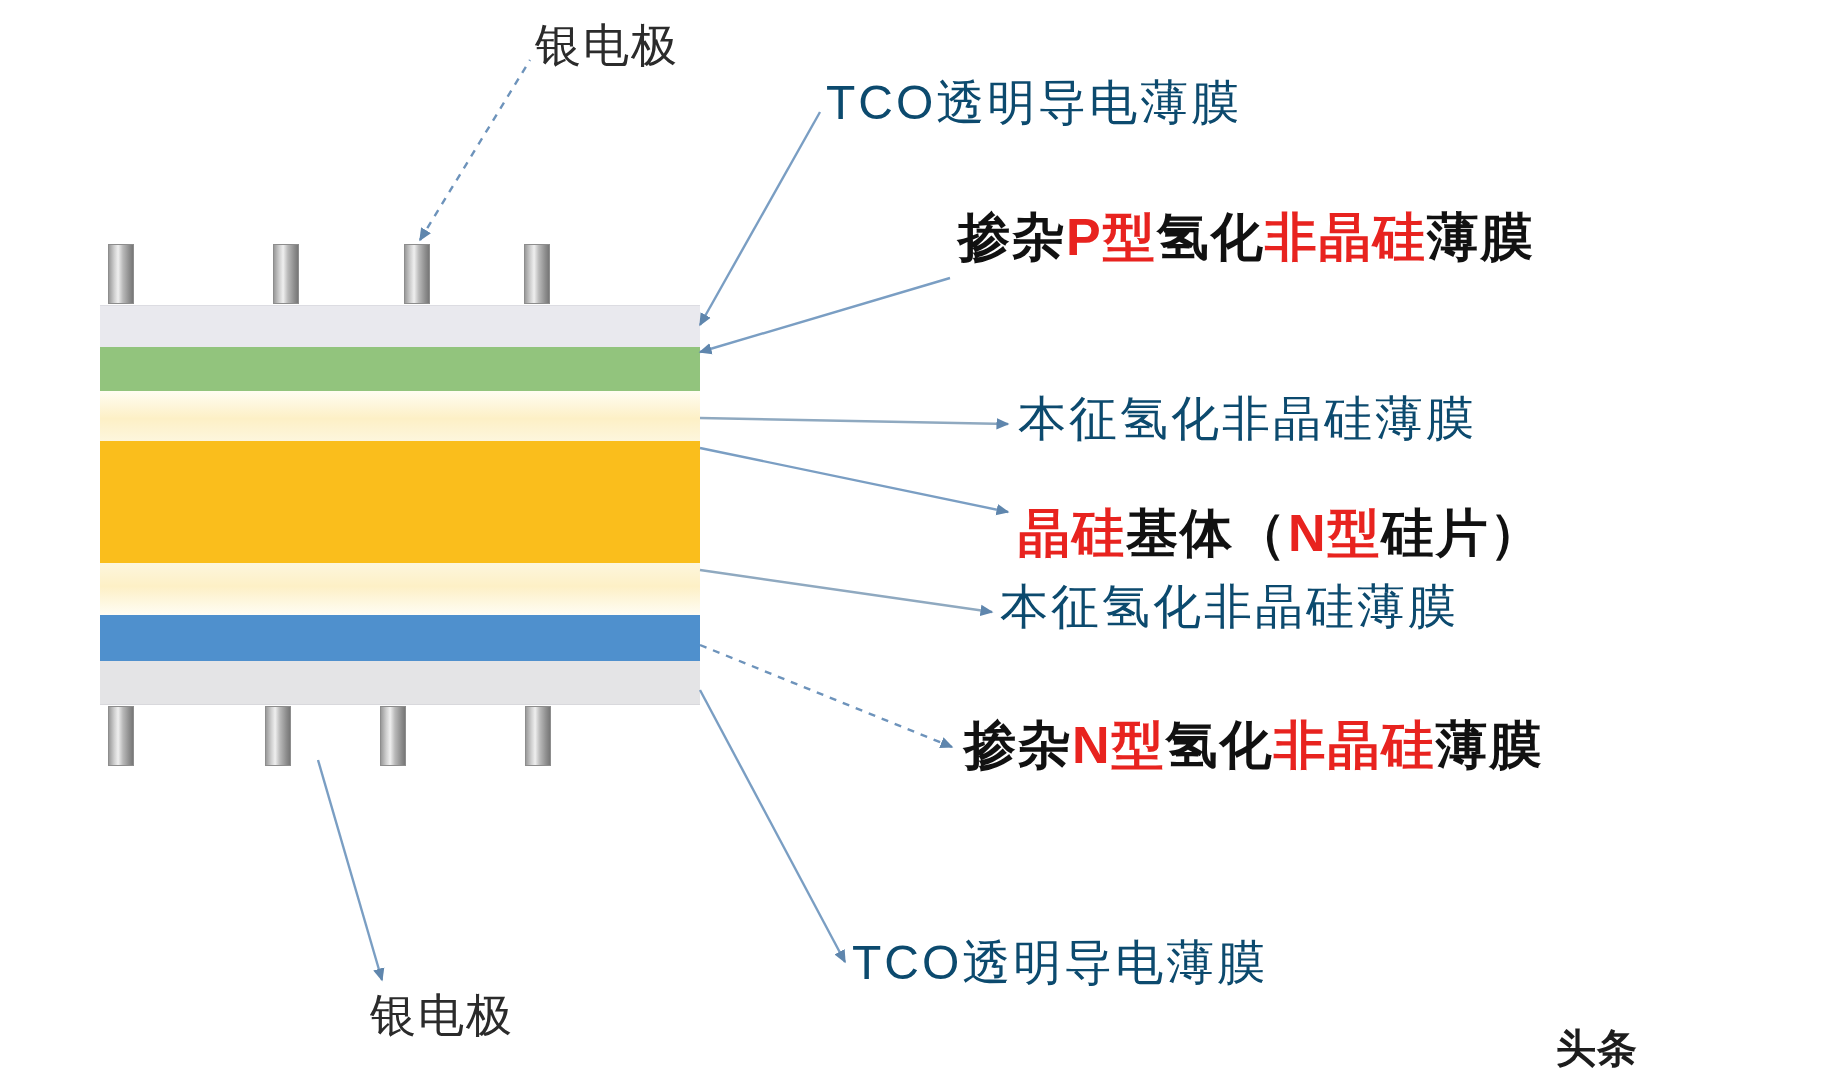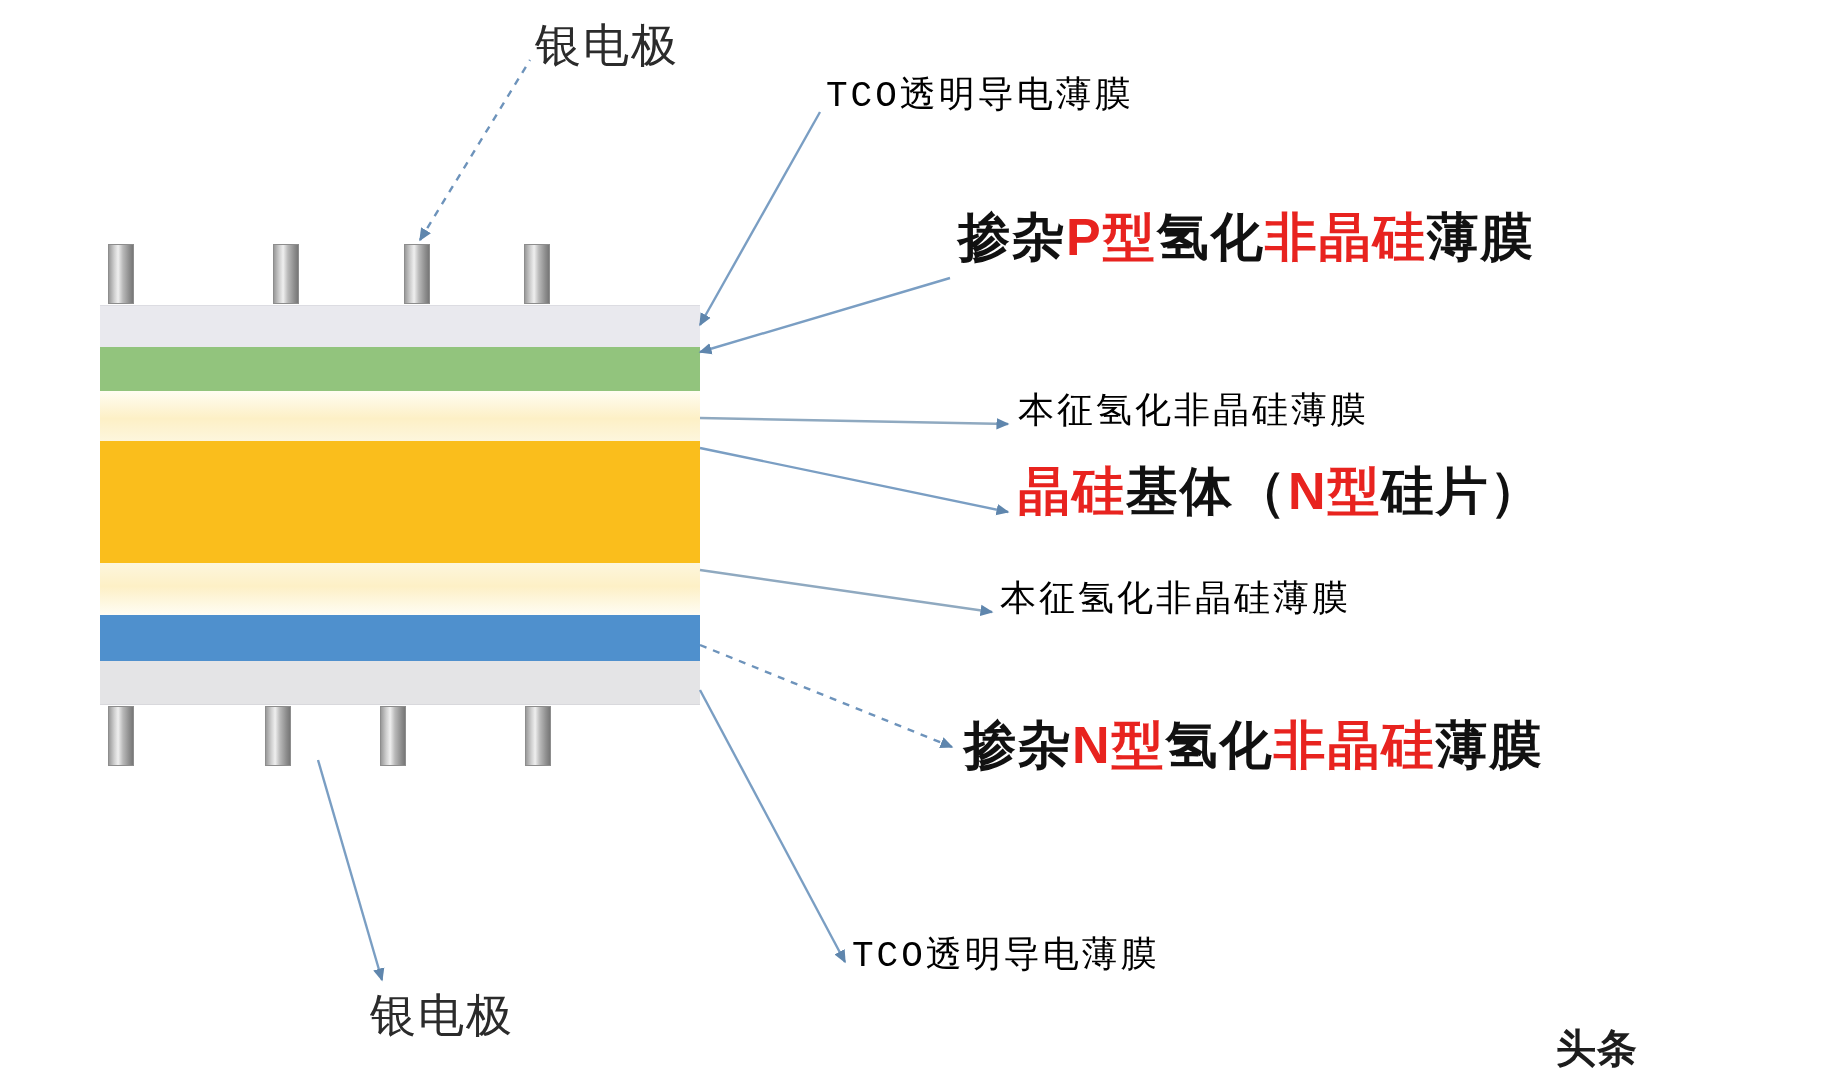--- a/index.html
+++ b/index.html
@@ -66,24 +66,24 @@
     color: #1a1a1a;
     line-height: 1.05;
   }
   .lbl-hand {
     font-family: "Liberation Serif", "DejaVu Serif", serif;
     font-size: 46px;
     letter-spacing: 2px;
     color: #2b2b2b;
   }
   .lbl-thin {
-    font-family: Liberation Mono, monospace;
-    font-size: 36px;
+    font-family: Liberation Sans, sans-serif;
+    font-size: 48px;
     letter-spacing: 3px;
-    color: #000000;
+    color: #0c4a6e;
   }
   .lbl-bold {
     font-family: "Liberation Sans", "DejaVu Sans", sans-serif;
     font-weight: bold;
     font-size: 52px;
     letter-spacing: 2px;
     color: #111111;
   }
   .red { color: #e8231f; }
   .blk { color: #111111; }
@@ -164,21 +164,21 @@
   <div class="label lbl-hand" style="left:535px; top:22px;">银电极</div>
 
   <div class="label lbl-thin" style="left:826px; top:78px;">TCO透明导电薄膜</div>
 
   <div class="label lbl-bold" style="left:958px; top:210px;">
     <span class="blk">掺杂</span><span class="red">P型</span><span class="blk">氢化</span><span class="red">非晶硅</span><span class="blk">薄膜</span>
   </div>
 
   <div class="label lbl-thin" style="left:1018px; top:394px;">本征氢化非晶硅薄膜</div>
 
-  <div class="label lbl-bold" style="left:1018px; top:464px;">
+  <div class="label lbl-bold" style="left:1018px; top:506px;">
     <span class="red">晶硅</span><span class="blk">基体（</span><span class="red">N型</span><span class="blk">硅片）</span>
   </div>
 
   <div class="label lbl-thin" style="left:1000px; top:582px;">本征氢化非晶硅薄膜</div>
 
   <div class="label lbl-bold" style="left:964px; top:718px;">
     <span class="blk">掺杂</span><span class="red">N型</span><span class="blk">氢化</span><span class="red">非晶硅</span><span class="blk">薄膜</span>
   </div>
 
   <div class="label lbl-thin" style="left:852px; top:938px;">TCO透明导电薄膜</div>

